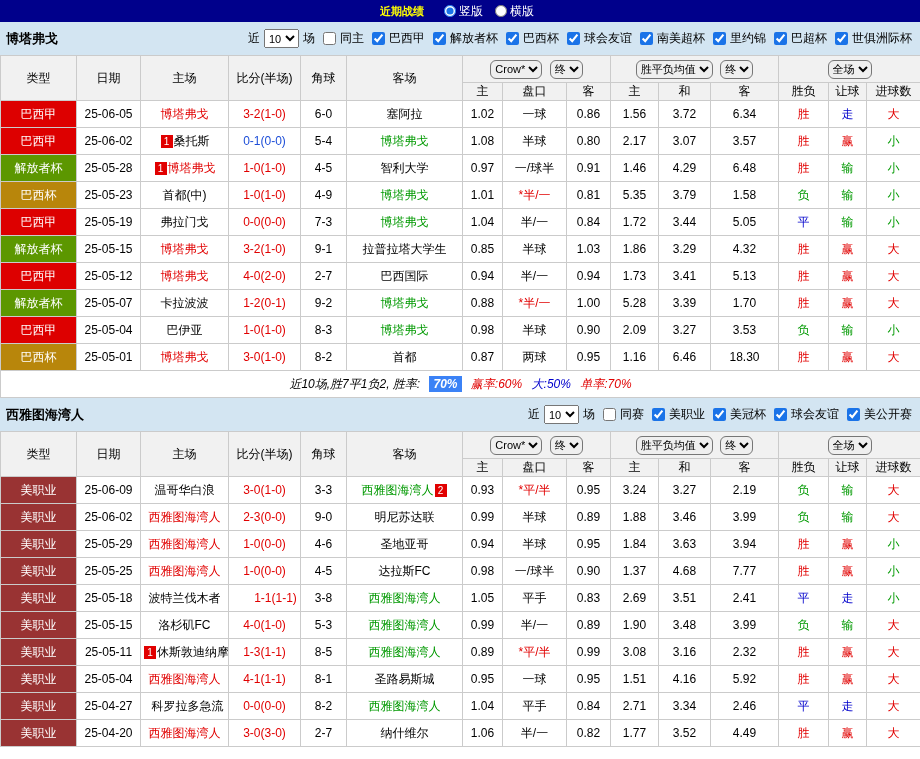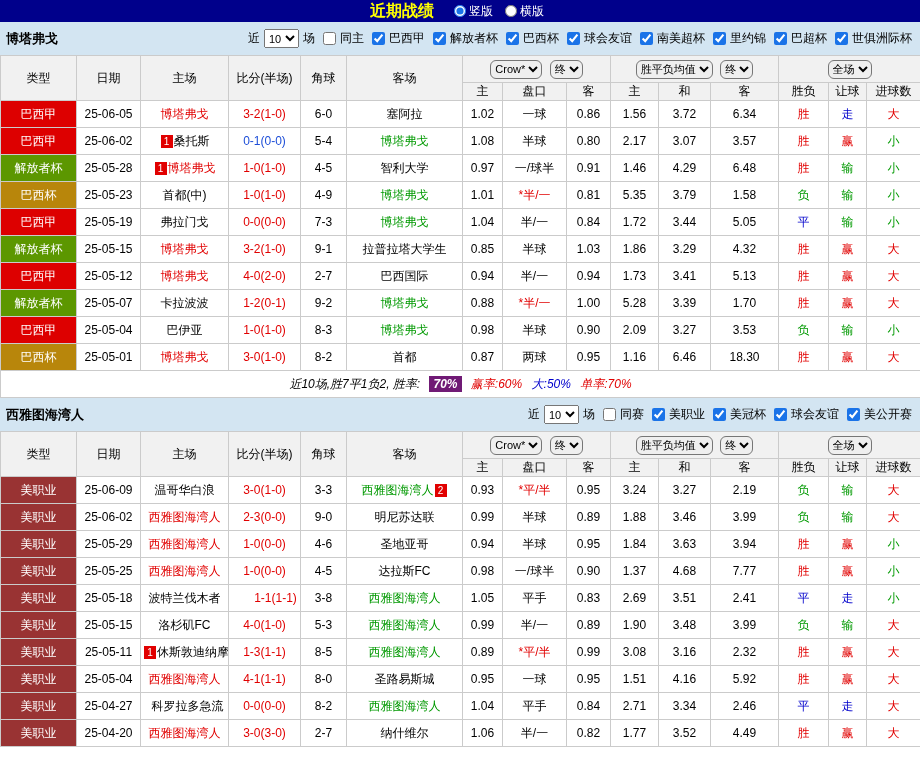--- a/index.html
+++ b/index.html
@@ -1,21 +1,21 @@
 <!DOCTYPE html>
 <html><head>
 <meta charset="utf-8">
 <style>
   html,body{margin:0;padding:0;background:#fff;}
   body{width:920px;font-family:"Liberation Sans","DejaVu Sans",sans-serif;font-size:12px;color:#000;}
   input{accent-color:#1a73e8;}
 
   
   .topbar{height:22px;background:#00008B;display:flex;align-items:center;justify-content:center;color:#fff;}
-  .topbar .title{color:#FFFF00;font-weight:bold;font-size:16px;margin-right:14px;}
+  .topbar .title{color:#FFFF00;font-weight:bold;font-size:11px;margin-right:14px;}
   .topbar label{display:inline-flex;align-items:center;margin:0 6px;cursor:pointer;font-size:12px;}
   .topbar input{width:12px;height:12px;margin:0 3px 0 0;}
 
   
   .section-header{background:#D3E5F2;height:33px;display:flex;align-items:center;padding:0 6px;box-sizing:border-box;}
   .team-name{font-weight:bold;font-size:13px;}
   .filters{margin-left:auto;display:flex;align-items:center;white-space:nowrap;}
   .filters span{margin:0 2px;}
   .filters select{font-size:11px;height:19px;margin:0 2px;}
   .filters label{display:inline-flex;align-items:center;margin-left:6px;cursor:pointer;}
@@ -28,21 +28,21 @@
   .hrow1 th{height:27px;}
   .hrow2 th{height:18px;}
   tbody td{height:27px;}
   thead select{font-size:11px;height:19px;margin:0 2px;vertical-align:middle;border-radius:6px;}
 
   .badge{display:inline-block;background:#E10000;color:#fff;min-width:10px;height:13px;line-height:13px;font-size:10px;padding:0 1px;margin:0 1px;vertical-align:middle;}
 
   
   .summary-row td{height:27px;background:#fff;}
   .summary-row span{margin:0 3px;font-style:italic;}
-  .rate-badge{background:#701a75;color:#fff;padding:1px 4px;font-weight:bold;}
+  .rate-badge{background:#3b82f6;color:#fff;padding:1px 4px;font-weight:bold;}
   .c-red{color:#E10000;}
   .c-blue{color:#0000CC;}
 
   .section2{margin-top:0;}
 </style>
 </head>
 <body>
 
 <div class="topbar">
   <span class="title">近期战绩</span>
@@ -534,21 +534,21 @@
           <td>2.32</td>
           <td style="color: rgb(225, 0, 0);">胜</td>
           <td style="color: rgb(225, 0, 0);">赢</td>
           <td style="color: rgb(225, 0, 0);">大</td>
         </tr>
         <tr>
           <td style="background: rgb(153, 51, 51); color: rgb(255, 255, 255);">美职业</td>
           <td>25-05-04</td>
           <td style="color: rgb(225, 0, 0);"><span>西雅图海湾人</span></td>
           <td style="color: rgb(225, 0, 0);">4-1(1-1)</td>
-          <td>8-0</td>
+          <td>8-1</td>
           <td style="color: rgb(0, 0, 0);"><span>圣路易斯城</span></td>
           <td>0.95</td>
           <td>一球</td>
           <td>0.95</td>
           <td>1.51</td>
           <td>4.16</td>
           <td>5.92</td>
           <td style="color: rgb(225, 0, 0);">胜</td>
           <td style="color: rgb(225, 0, 0);">赢</td>
           <td style="color: rgb(225, 0, 0);">大</td>

